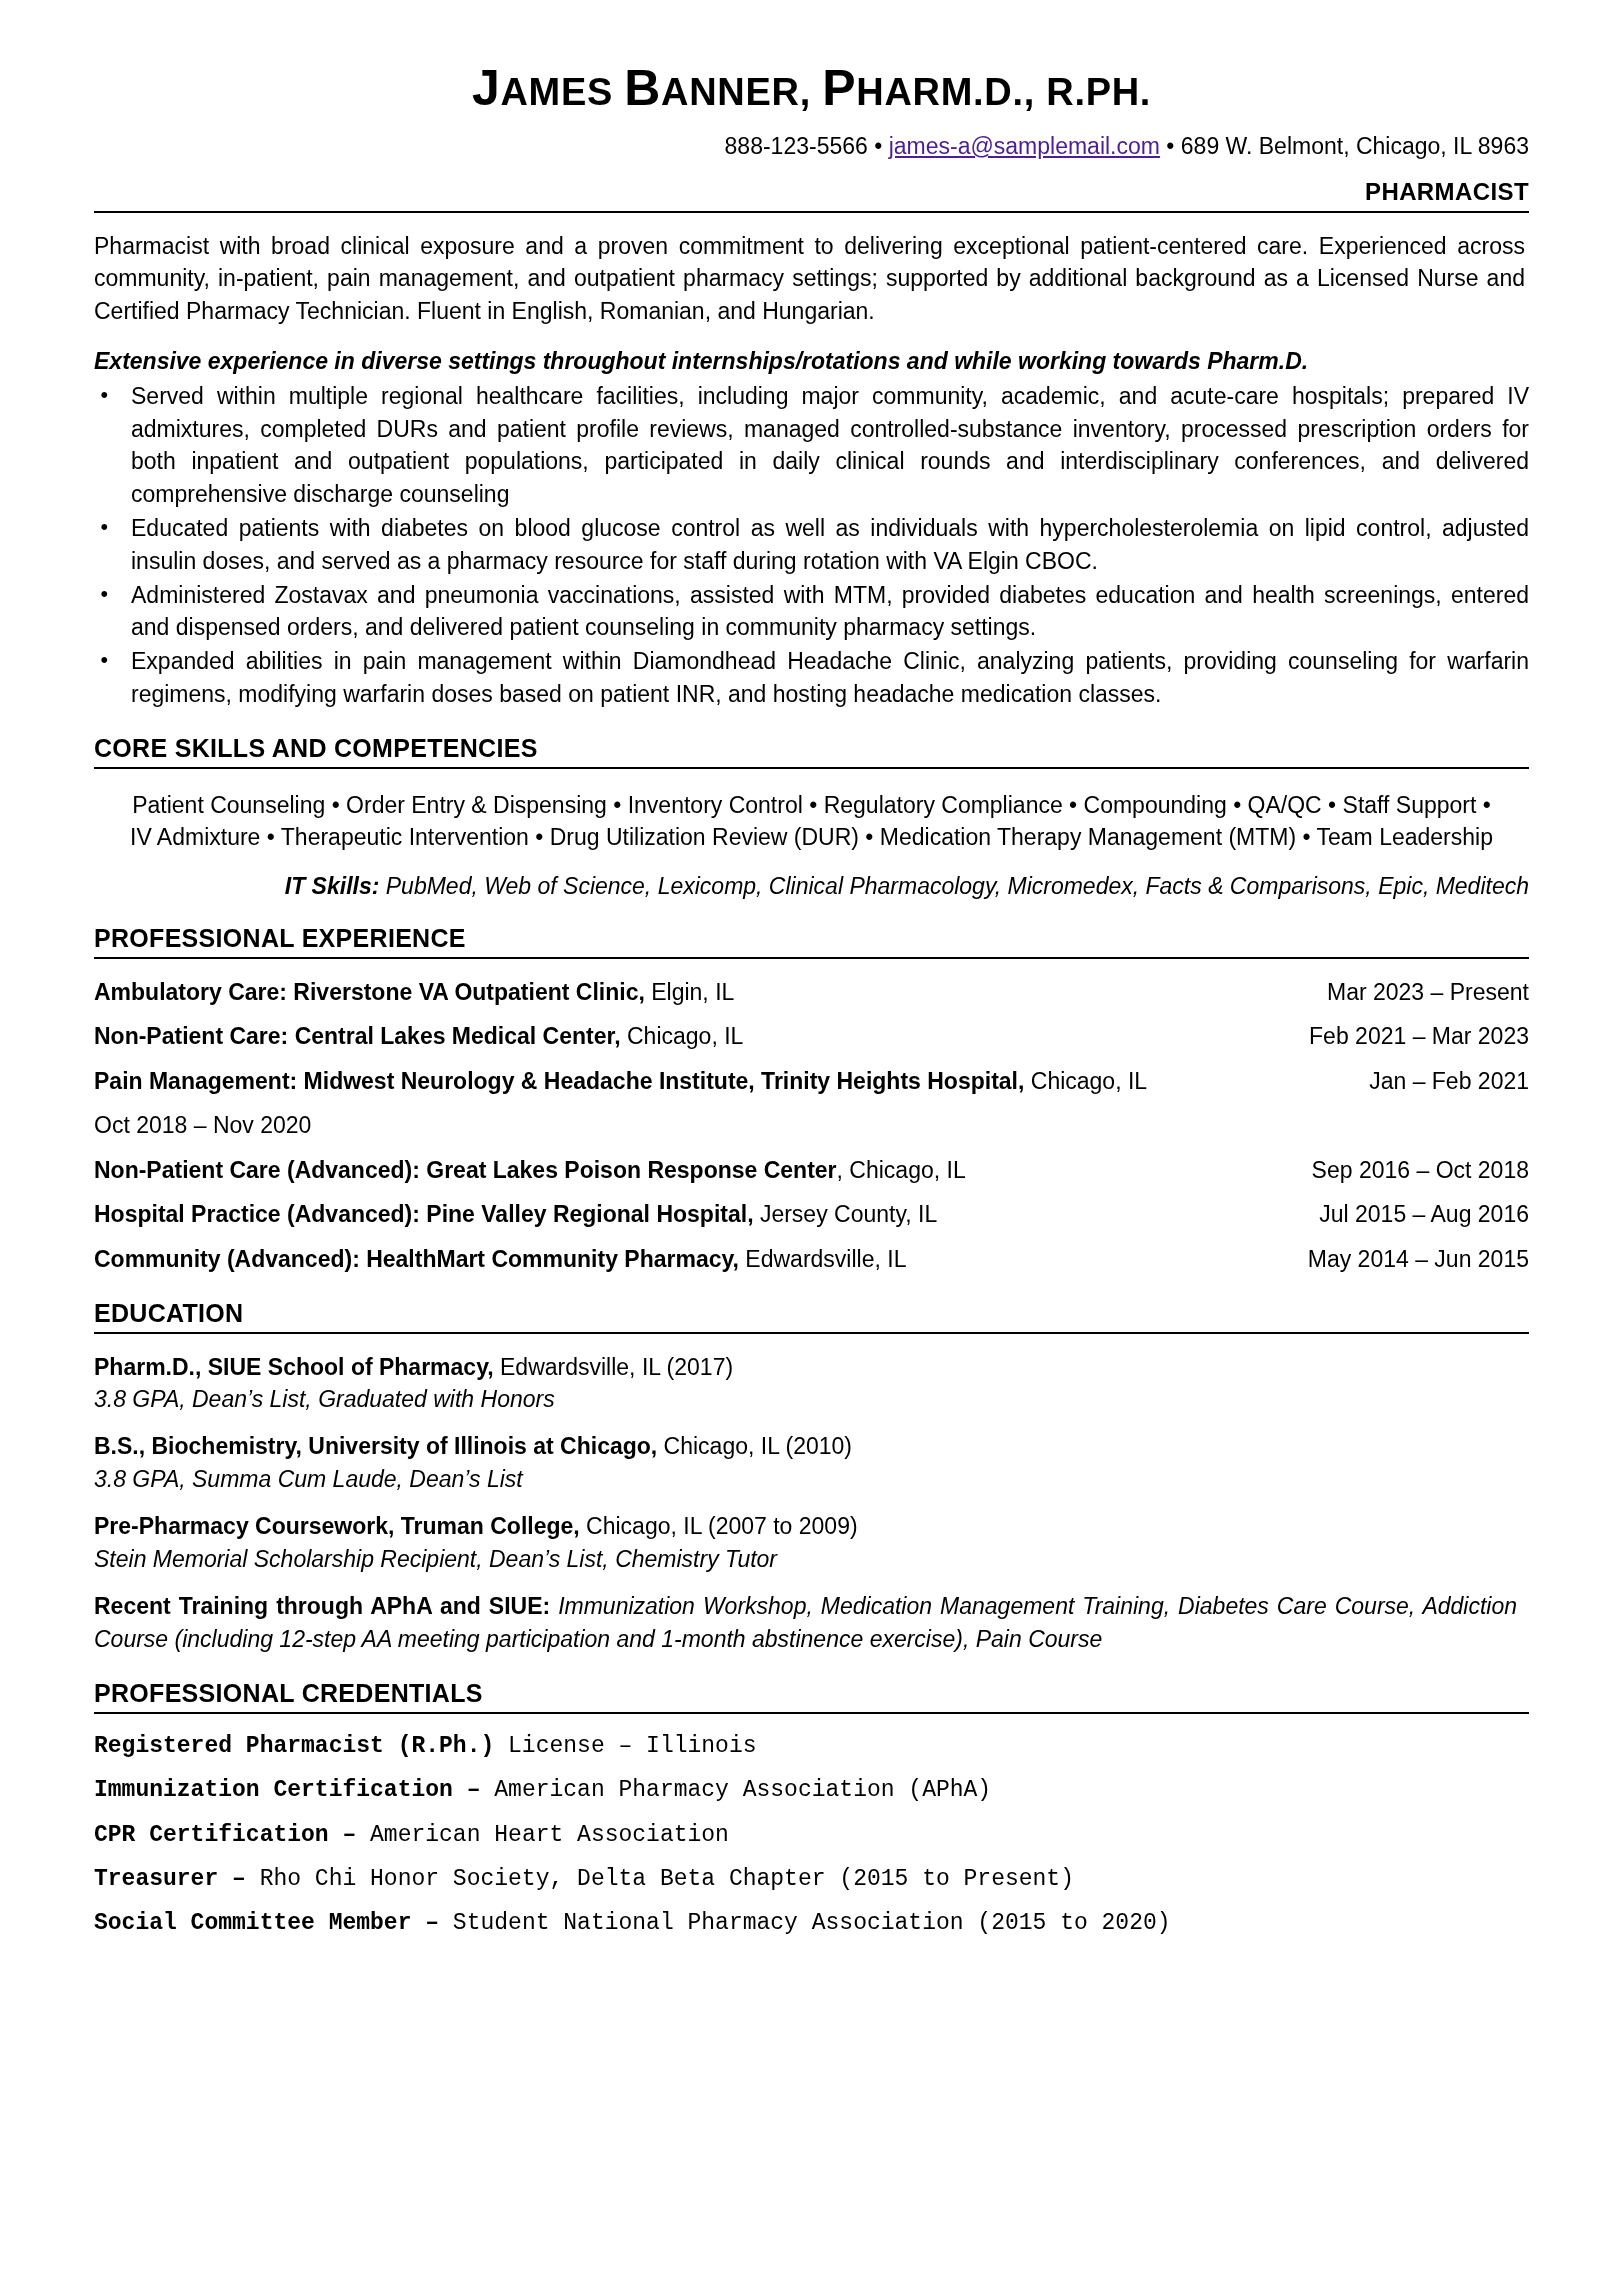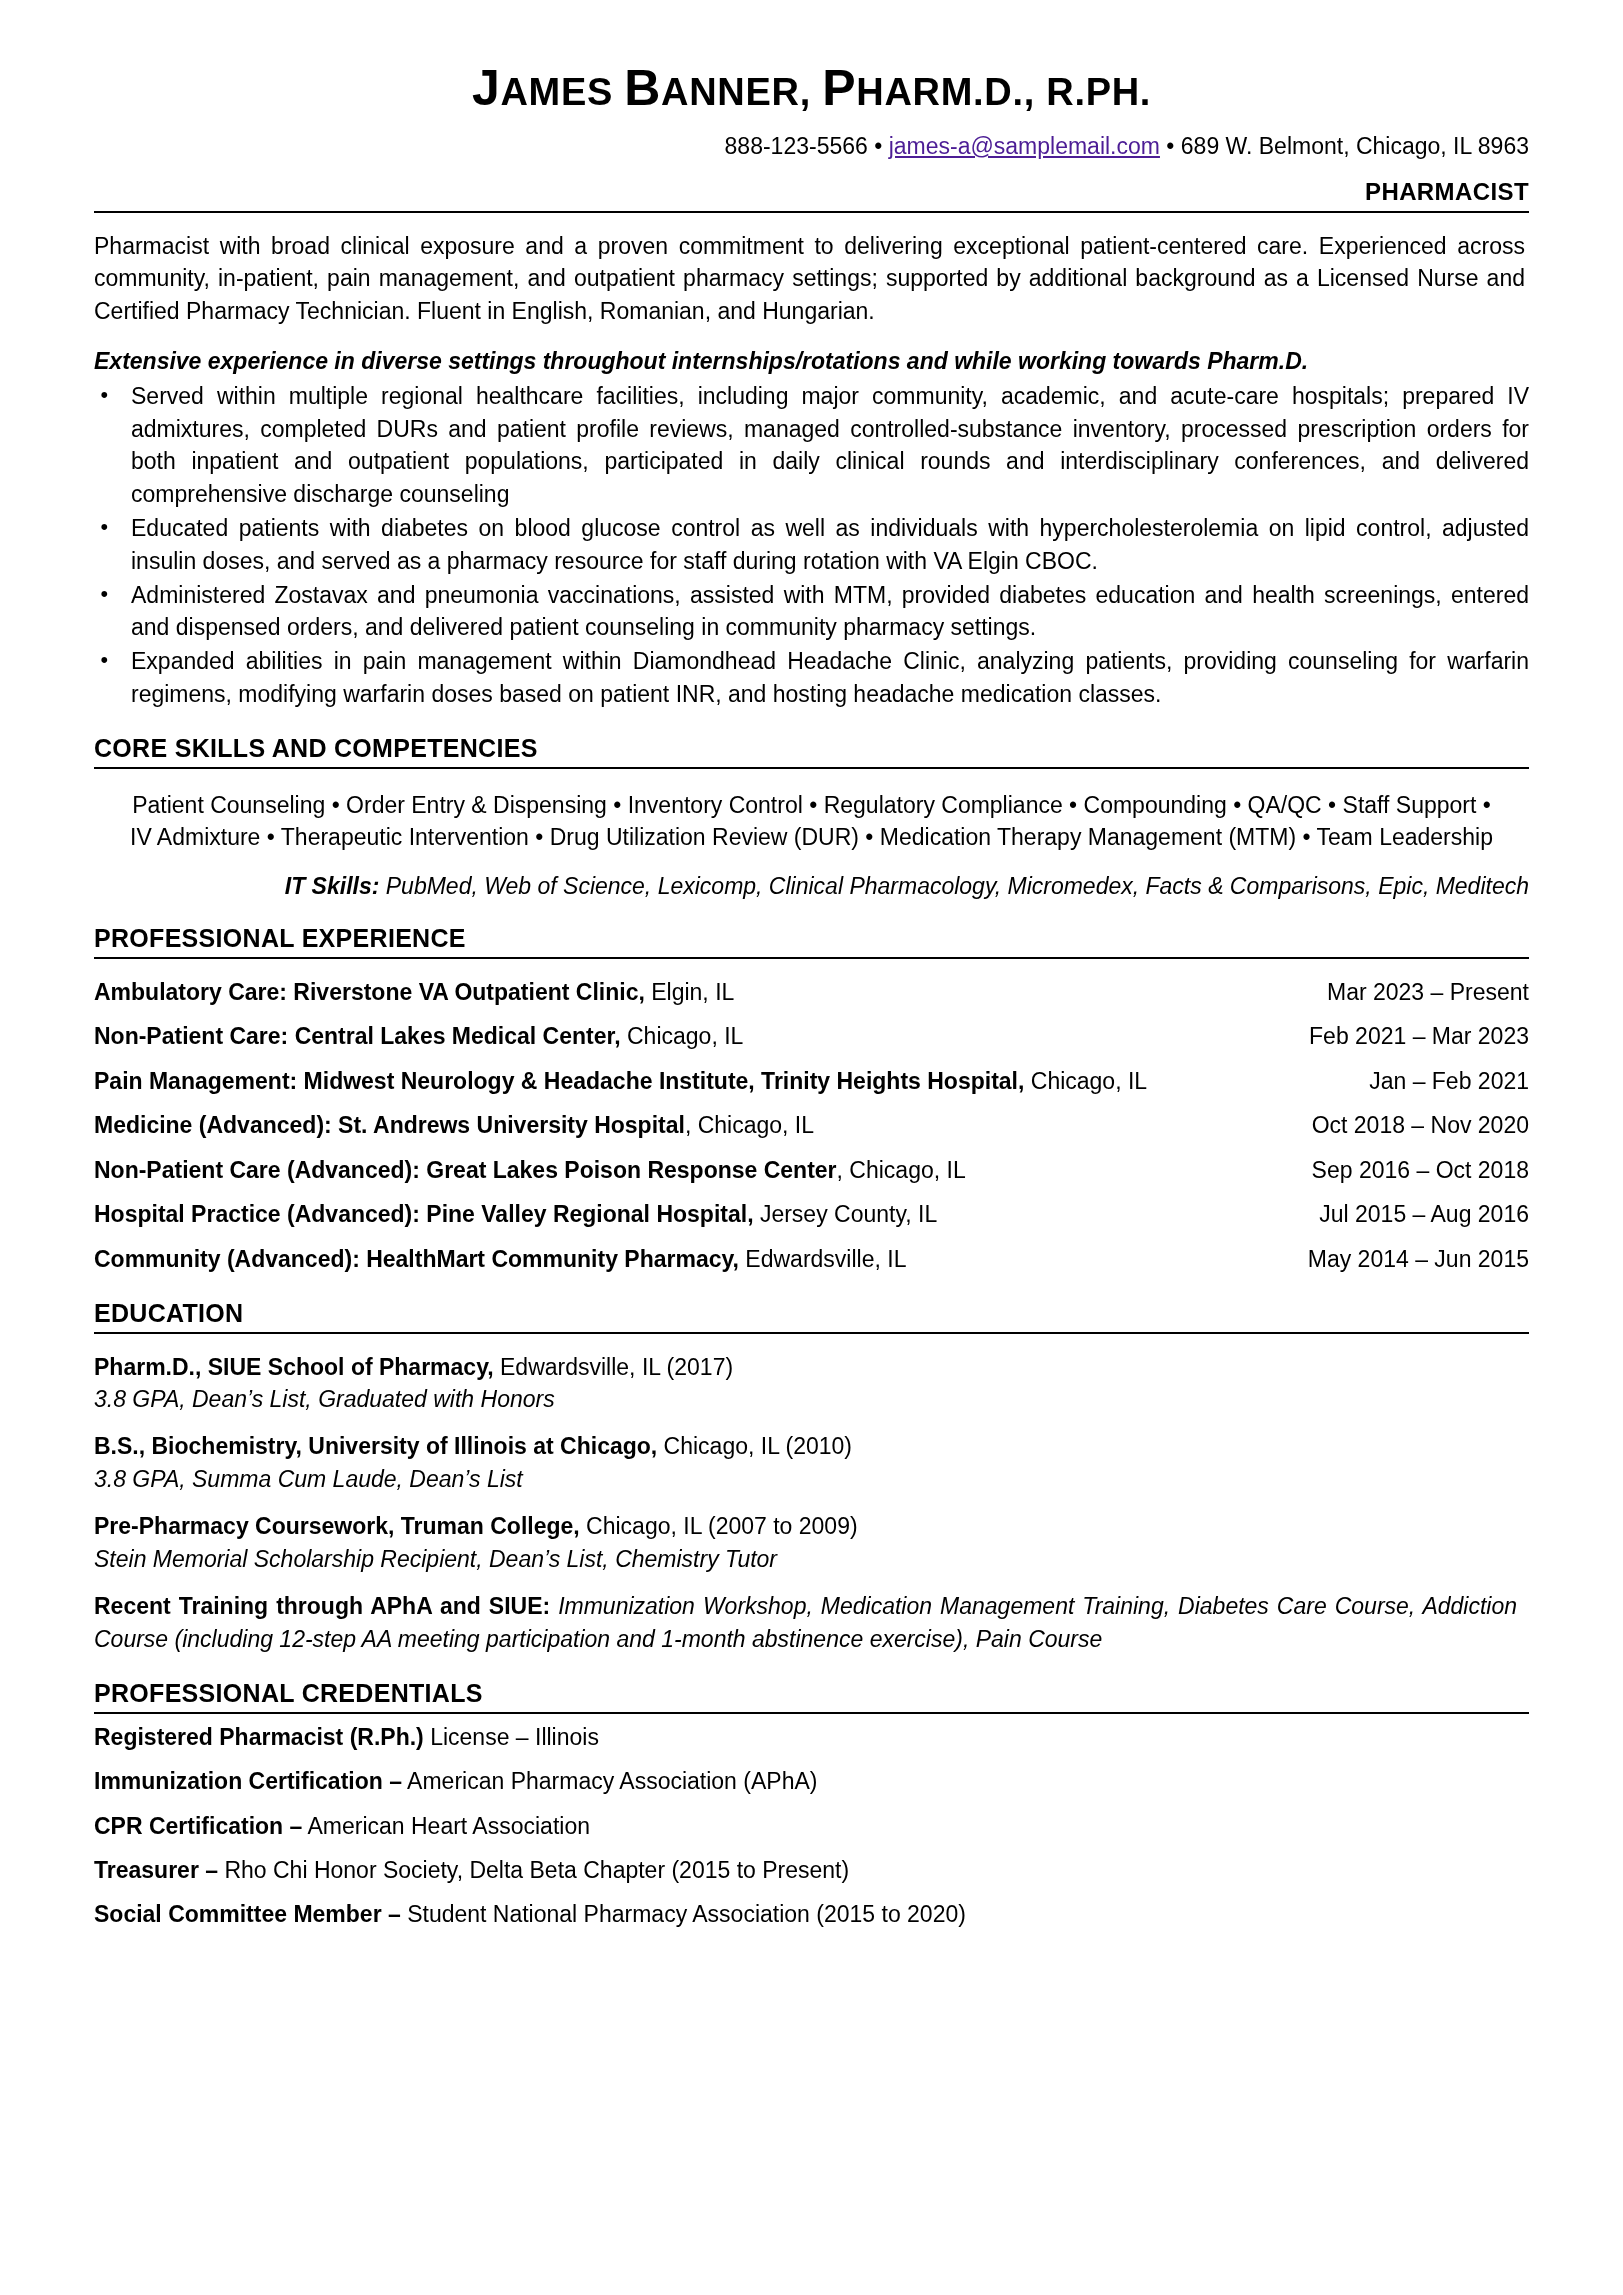--- a/index.html
+++ b/index.html
@@ -147,21 +147,21 @@
   }
   .edu-line b { font-weight: bold; }
   .edu-detail {
     font-size: 23px;
     font-style: italic;
     line-height: 1.42;
   }
   .edu-detail.justified { text-align: justify; }
 
   
-  .cred-list { margin: 7px 0 0 0; }
+  .cred-list { margin: 16px 0 0 0; font-family: Liberation Mono, monospace; }
   .cred-row {
     font-size: 23px;
     line-height: 1.42;
     margin-bottom: 11.8px;
   }
   .cred-row b { font-weight: bold; }
 </style>
 </head>
 <body>
 
@@ -210,21 +210,20 @@
     </div>
     <div class="exp-row">
       <div class="role"><b>Non-Patient Care: Central Lakes Medical Center,</b><span> Chicago, IL</span></div>
       <div class="dates">Feb 2021 – Mar 2023</div>
     </div>
     <div class="exp-row">
       <div class="role"><b>Pain Management: Midwest Neurology &amp; Headache Institute, Trinity Heights Hospital,</b><span> Chicago, IL</span></div>
       <div class="dates">Jan – Feb 2021</div>
     </div>
     <div class="exp-row">
-      <div class="role"><b>Medicine (Advanced): St. Andrews University Hospital</b><span>, Chicago, IL</span></div>
       <div class="dates">Oct 2018 – Nov 2020</div>
     </div>
     <div class="exp-row">
       <div class="role"><b>Non-Patient Care (Advanced): Great Lakes Poison Response Center</b><span>, Chicago, IL</span></div>
       <div class="dates">Sep 2016 – Oct 2018</div>
     </div>
     <div class="exp-row">
       <div class="role"><b>Hospital Practice (Advanced): Pine Valley Regional Hospital,</b><span> Jersey County, IL</span></div>
       <div class="dates">Jul 2015 – Aug 2016</div>
     </div>

